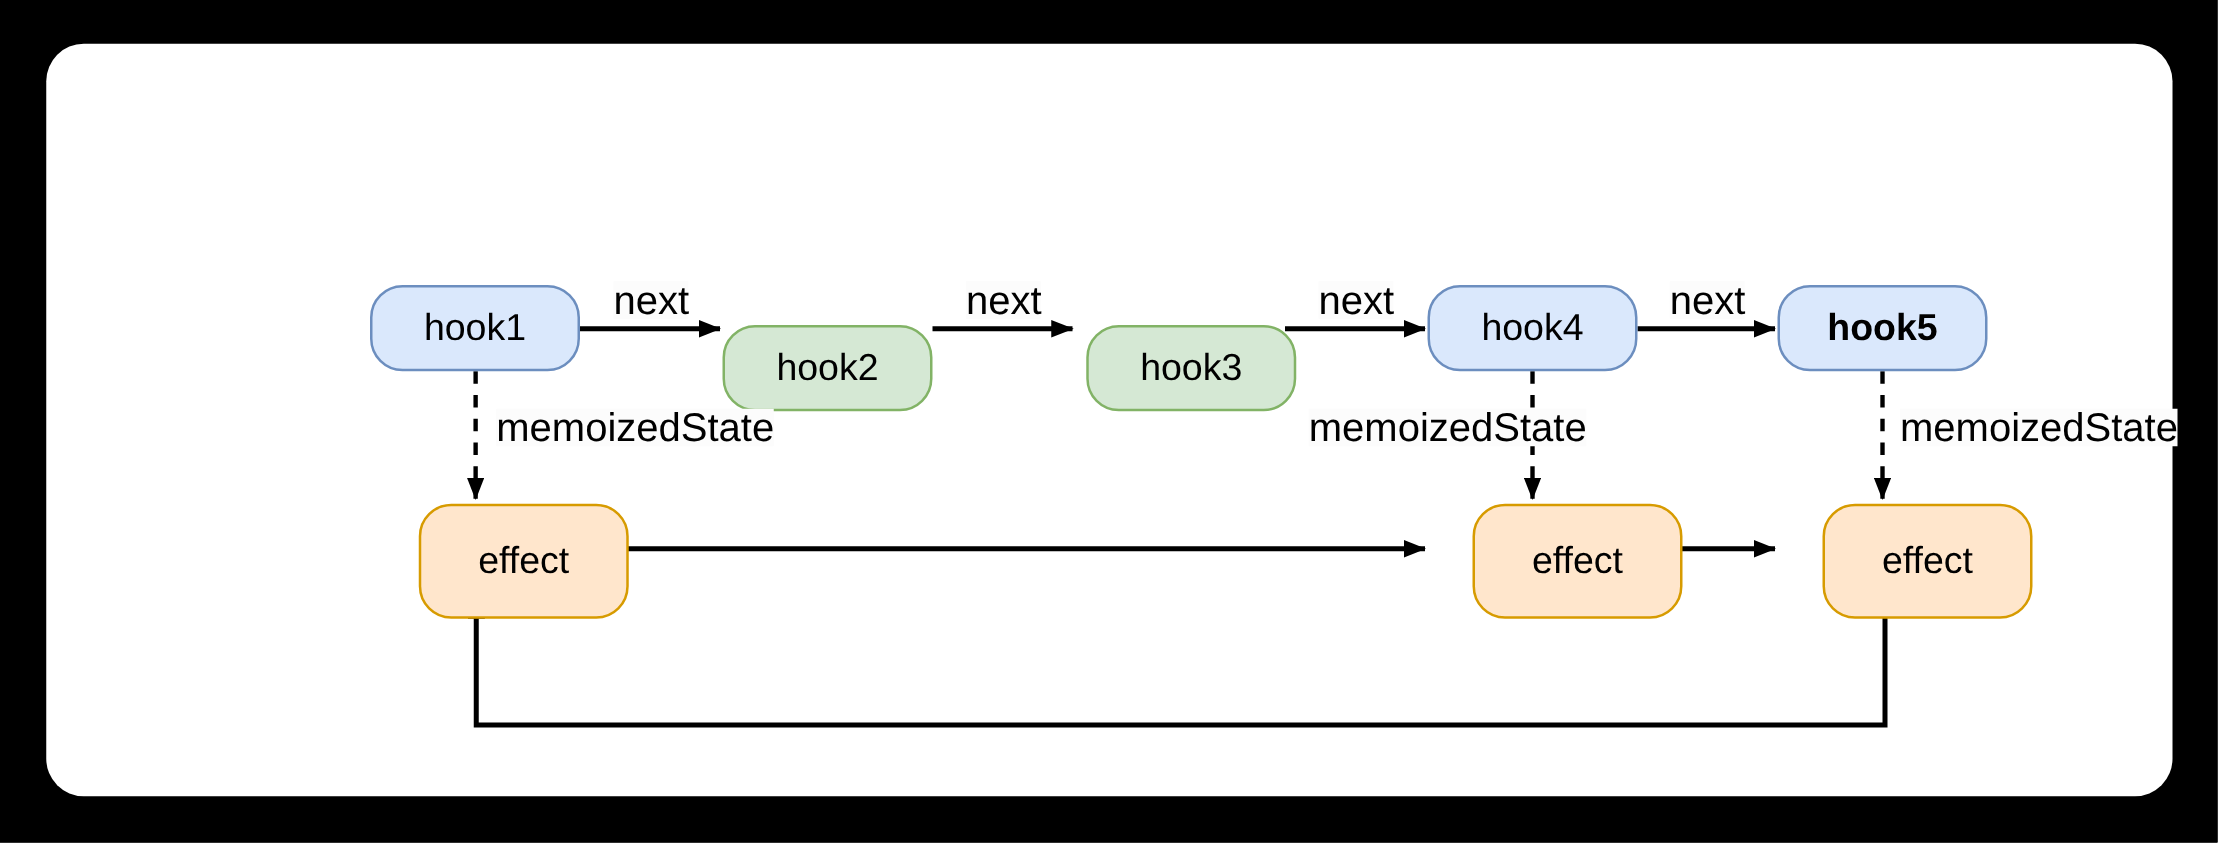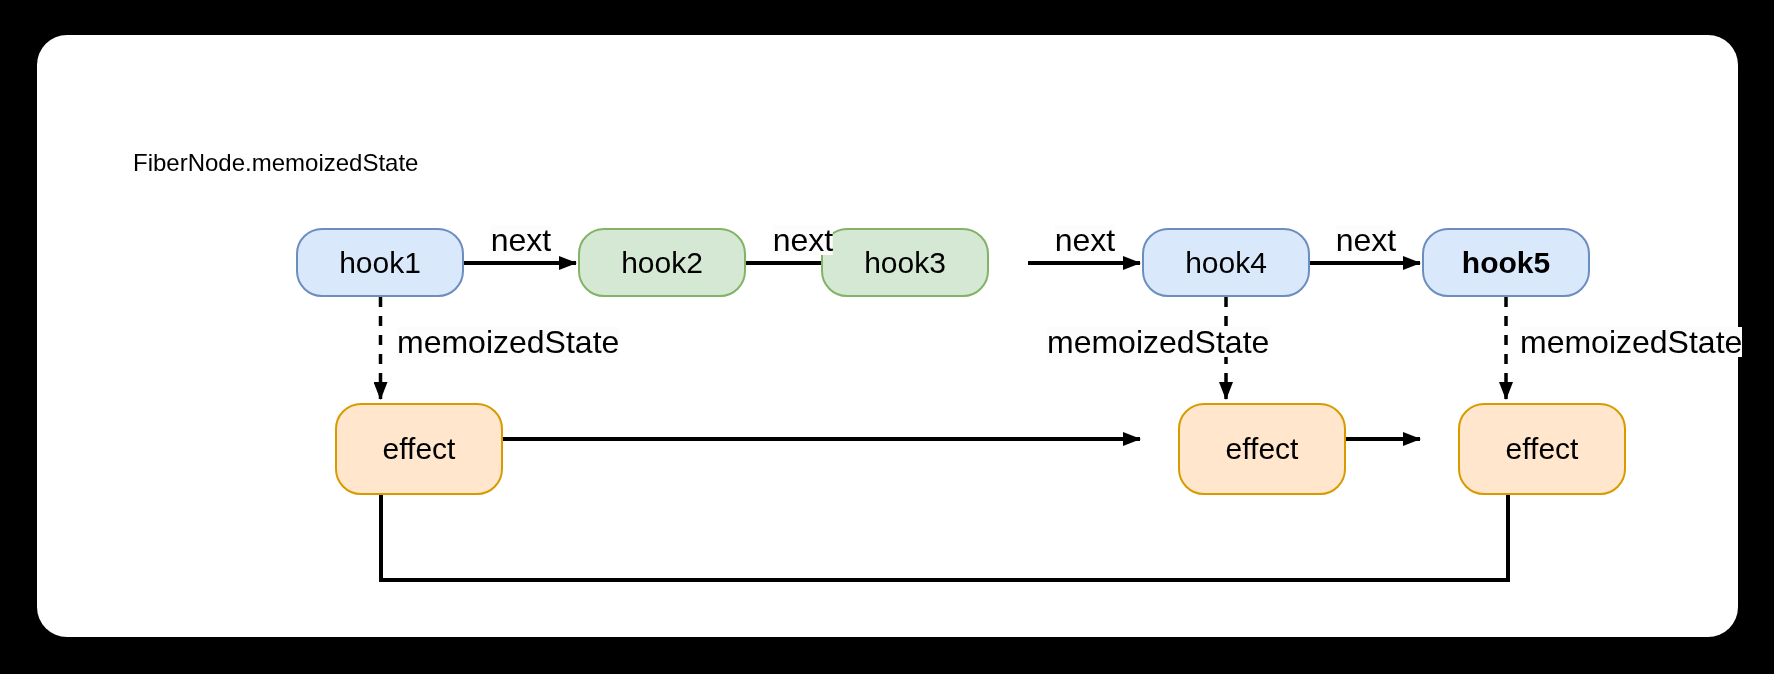--- a/index.html
+++ b/index.html
@@ -31,27 +31,27 @@
     border-radius: 26px;
     display: flex;
     align-items: center;
     justify-content: center;
     font-size: 30px;
     color: #000;
     box-sizing: border-box;
     border: 2.5px solid #000;
   }
   .node.blue   { background: var(--blue_fill);   border-color: var(--blue_stroke); }
-  .node.green  { background: var(--green_fill);  border-color: var(--green_stroke); }
+  .node.green  { background: var(--green_fill);  border-color: var(--green_stroke); margin-top: 32px; }
   .node.orange { background: var(--orange_fill); border-color: var(--orange_stroke); height: 92px; margin-left: 36px; }
 
   .hook-row .node { top: 193px; }
   #hook1 { left: 259px; }
   #hook2 { left: 541px; }
-  #hook3 { left: 784px; }
+  #hook3 { left: 832px; }
   #hook4 { left: 1105px; }
   #hook5 { left: 1385px; font-weight: bold; }
 
   #effect1 { left: 262px; top: 368px; }
   #effect2 { left: 1105px; top: 368px; }
   #effect3 { left: 1385px; top: 368px; }
 
   .edge-label {
     position: absolute;
     font-size: 32px;
@@ -87,21 +87,20 @@
     stroke-dasharray: 10 9;
   }
   #arrowhead path { fill: var(--arrow); }
 </style>
 </head>
 <body>
 
 <div id="stage">
   <div id="card">
 
-    <div class="diagram-title">FiberNode.memoizedState</div>
 
     <svg id="edges-svg" viewBox="0 0 1774 674">
       <defs>
         <marker id="arrowhead" markerUnits="userSpaceOnUse" markerWidth="18" markerHeight="14" refX="17" refY="7" orient="auto">
           <path d="M0,0 L18,7 L0,14 Z"></path>
         </marker>
       </defs>
 
       <line class="edge" x1="427" y1="228" x2="539" y2="228" marker-end="url(#arrowhead)"></line>
       <line class="edge" x1="709" y1="228" x2="821" y2="228" marker-end="url(#arrowhead)"></line>

